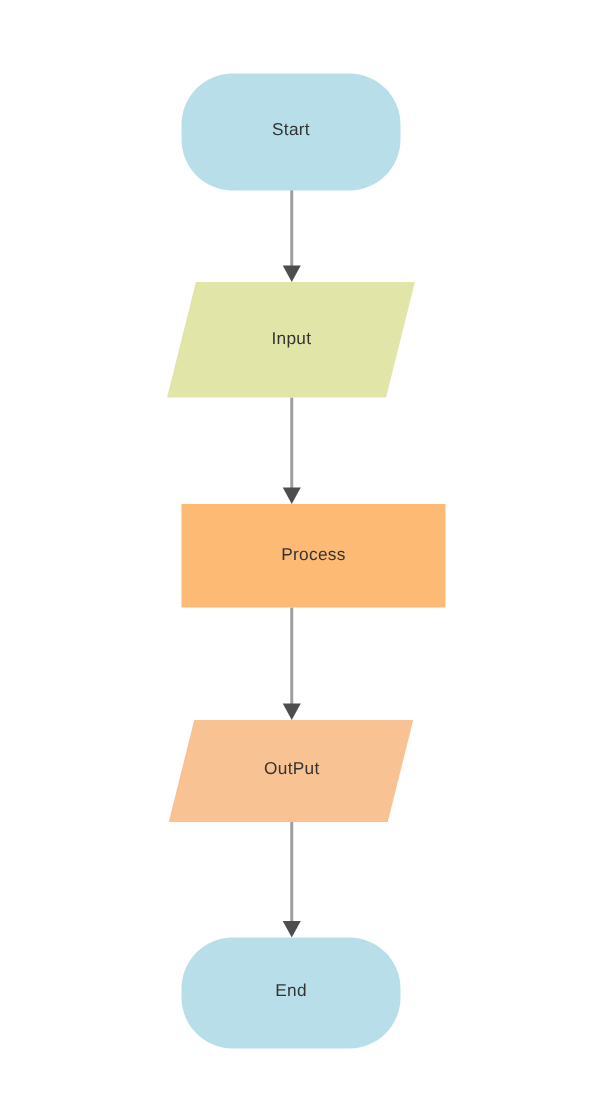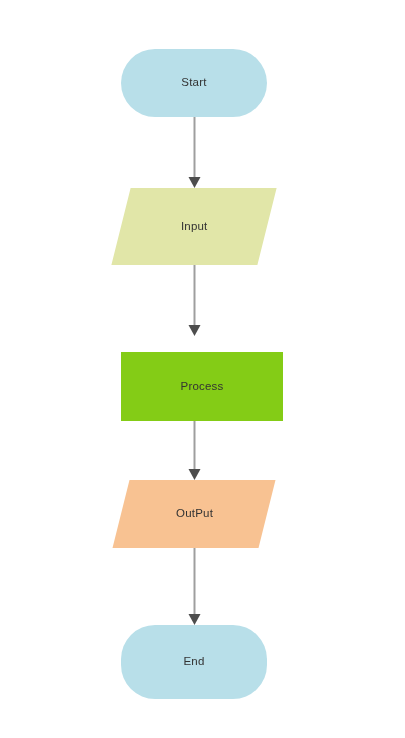--- a/index.html
+++ b/index.html
@@ -85,29 +85,29 @@
     </svg>
   </div>
 
   <div class="connector" style="left:194px; top:548px;">
     <svg width="1" height="77" viewBox="0 0 1 77">
       <line x1="0.5" y1="0" x2="0.5" y2="68" stroke="#9e9e9e" stroke-width="2"></line>
       <polygon points="-5.5,66 6.5,66 0.5,77" fill="#4d4d4d"></polygon>
     </svg>
   </div>
 
-  <div class="node shape-terminator" style="left:121px; top:49px; width:146px; height:68px; background:#b8dfe9;">
+  <div class="node shape-terminator" style="left:121px; top:49px; width:146px; height:78px; background:#b8dfe9;">
     <span class="node-label">Start</span>
   </div>
 
   <div class="node shape-parallelogram" style="left:121px; top:188px; width:146px; height:77px; background:#e1e6a8;">
     <span class="node-label">Input</span>
   </div>
 
-  <div class="node shape-process" style="left:121px; top:336px; width:162px; height:69px; background:#84cc16;margin-top:16px;">
+  <div class="node shape-process" style="left:121px; top:336px; width:176px; height:69px; background:#fdba74;">
     <span class="node-label">Process</span>
   </div>
 
   <div class="node shape-parallelogram" style="left:121px; top:480px; width:146px; height:68px; background:#f8c292;">
     <span class="node-label">OutPut</span>
   </div>
 
   <div class="node shape-terminator" style="left:121px; top:625px; width:146px; height:74px; background:#b8dfe9;">
     <span class="node-label">End</span>
   </div>

